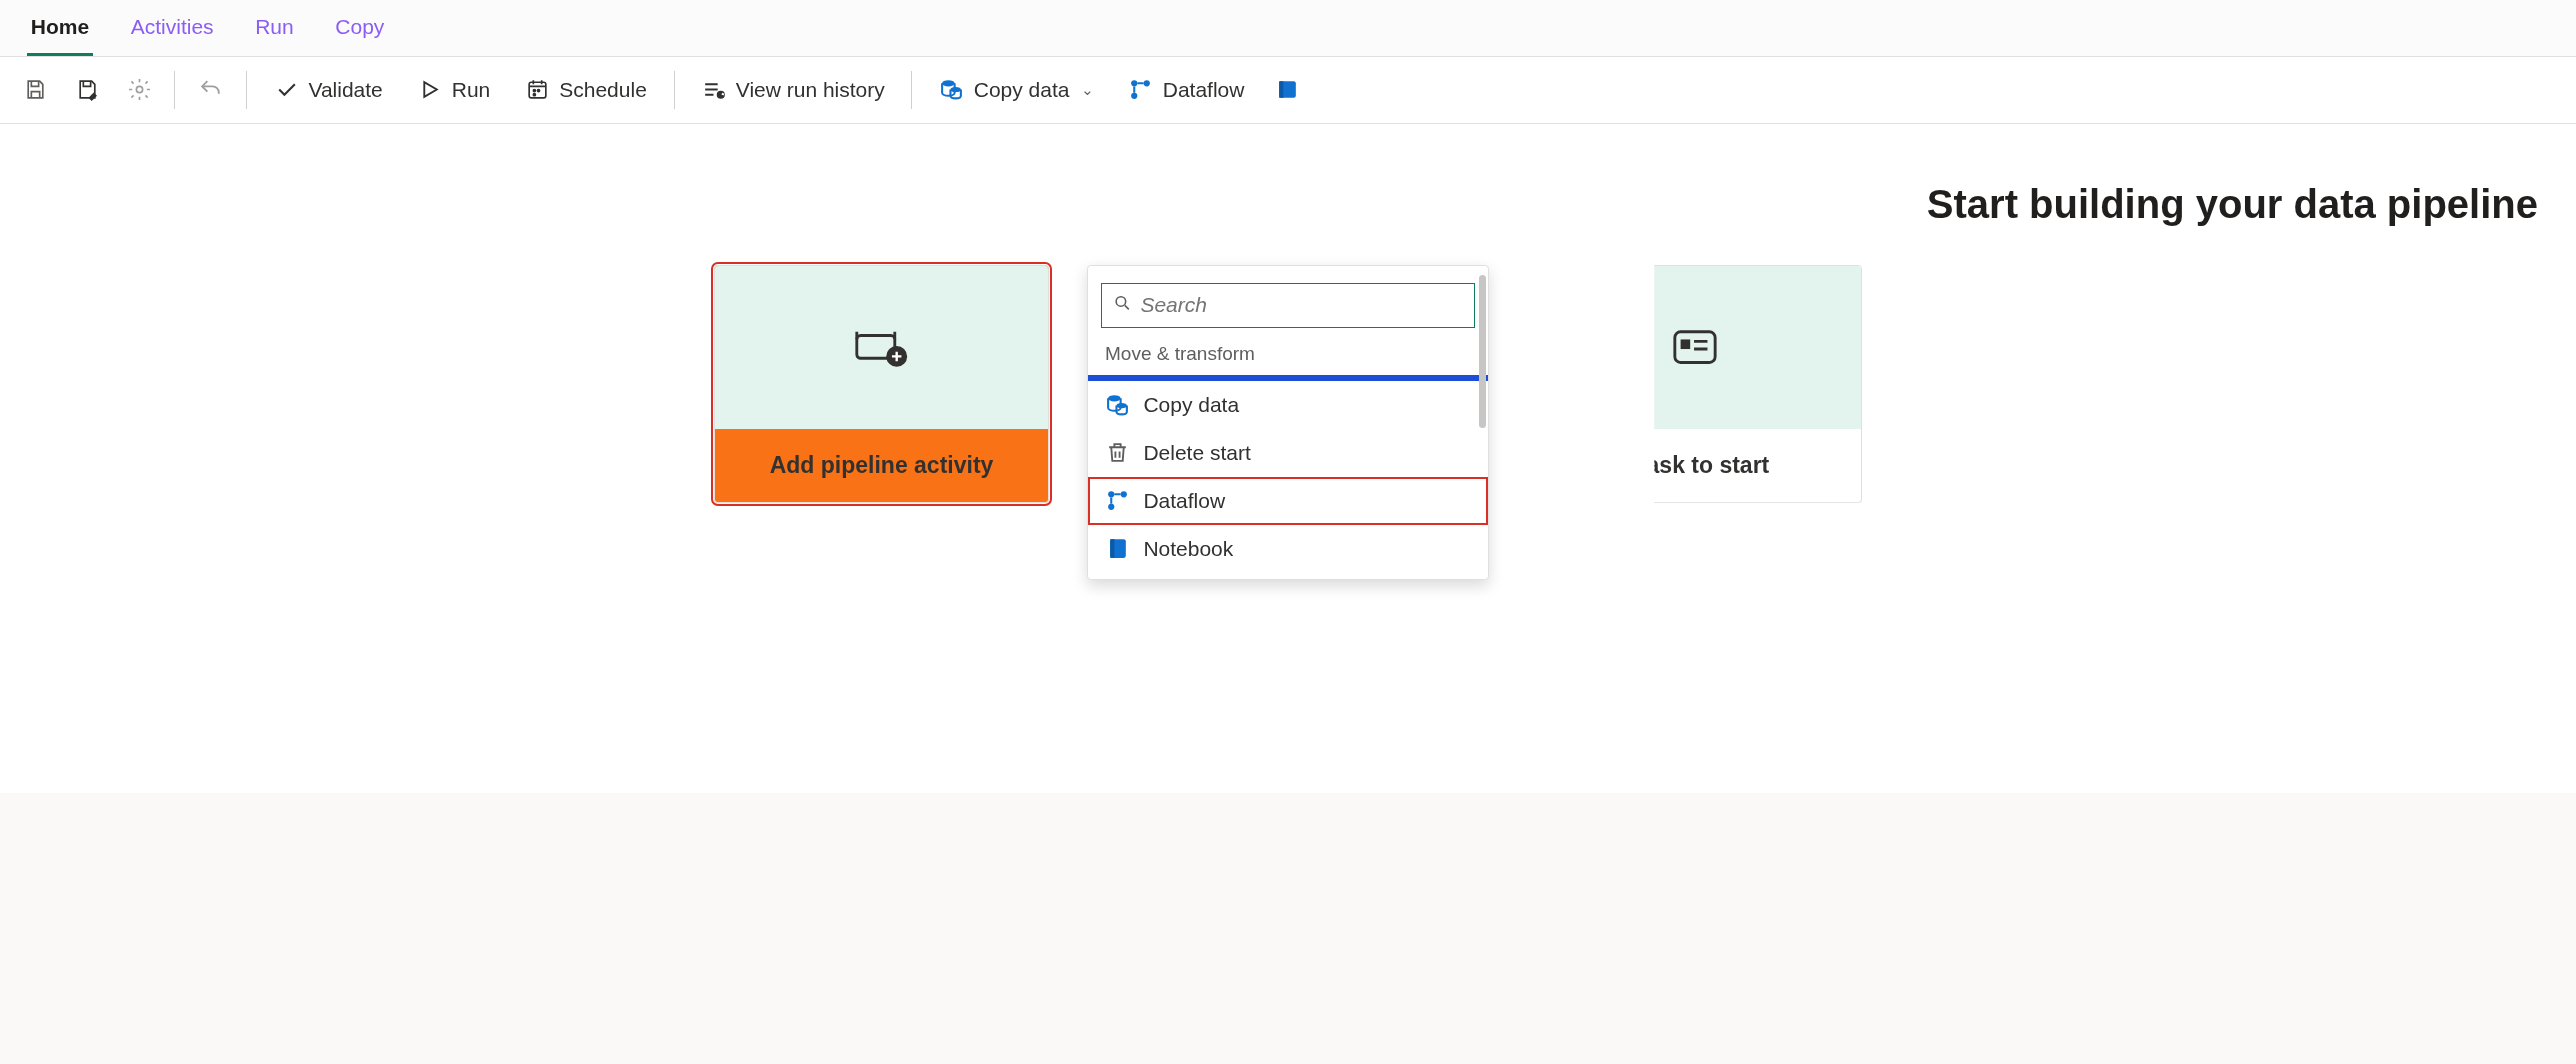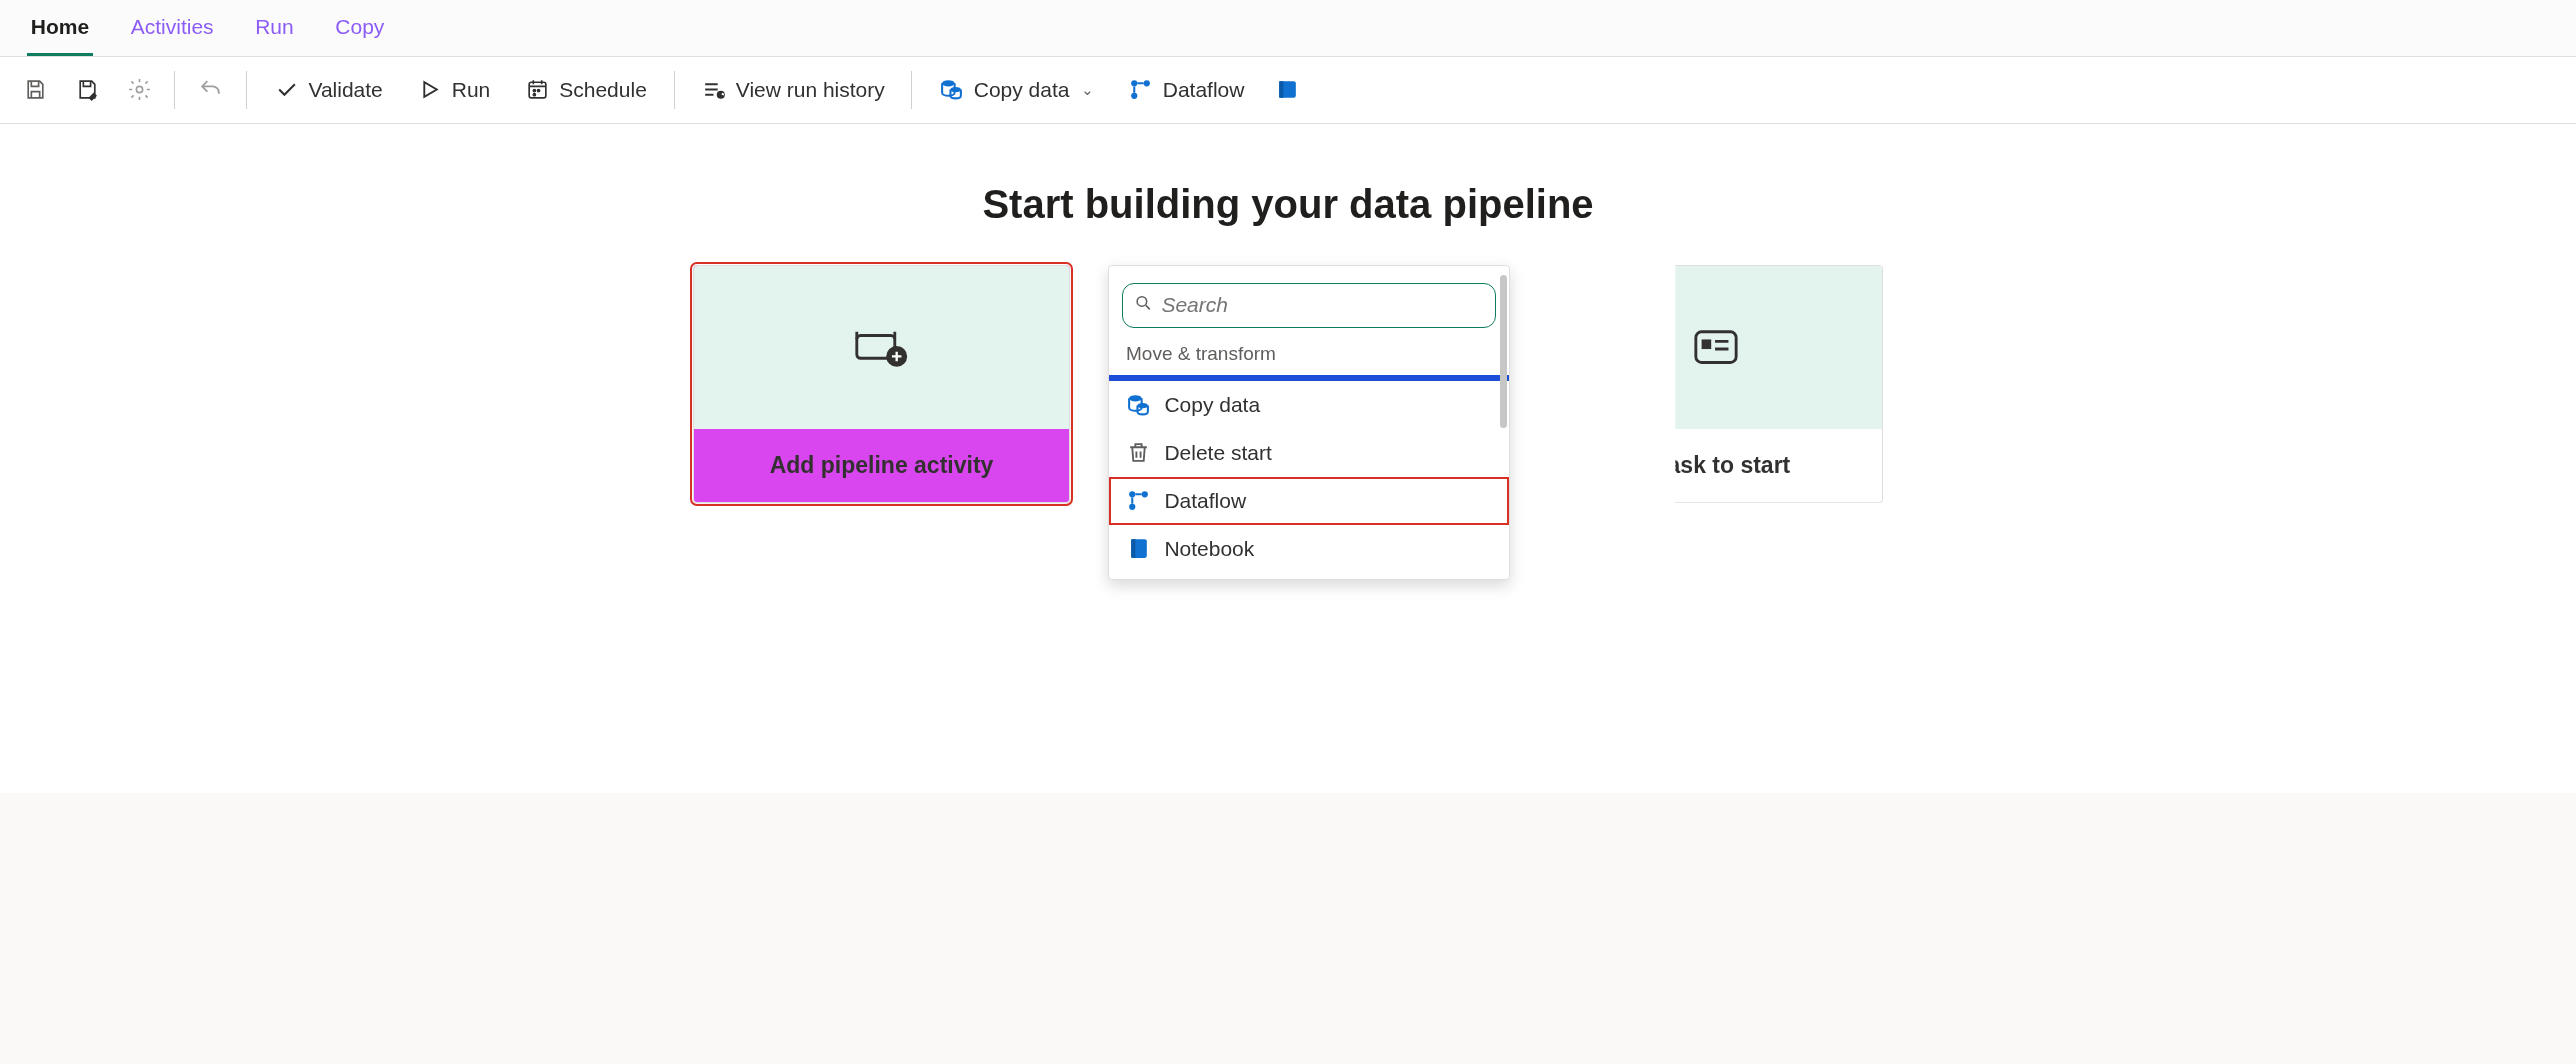--- a/index.html
+++ b/index.html
@@ -53,32 +53,32 @@
       width: 1px;
       background: #d2d0ce;
       height: 38px;
       margin: 0 5.7px;
     }
     .icon { width: 25px; height: 25px; display:inline-flex; align-items:center; justify-content:center; }
     .icon svg { width: 100%; height: 100%; }
     .chev { font-size: 15.3px; color:#605e5c; margin-left:1.9px;}
     .canvas { padding: 29px 38px; position: relative; background:#fff; min-height:669px;}
     .title {
-      text-align: center;
+      text-align: right;
       font-size: 40px;
       font-weight: 600;
       color: #201f1e;
       margin: 29px auto 38px;
     }
     .cards { display:flex; justify-content:center; gap:38px; align-items:flex-start; position: relative;}
     .card {
-      width: 377px;
+      width: 335px;
       border: 1px solid #e1dfdd;
       border-radius: 3.8px;
-      background: #d946ef;
+      background: #f97316;
       overflow: hidden;
       box-shadow: 0 1px 2.9px rgba(0,0,0,.08);
       cursor: pointer;
     }
     .card-top {
       height: 163px;
       background: #e3f3ee;
       display:flex;
       align-items:center;
       justify-content:center;
@@ -96,21 +96,21 @@
       border:1px solid #e1dfdd;
       border-radius:3.8px;
       box-shadow: 0 5.7px 15.3px rgba(0,0,0,.15);
       padding: 9.6px 0 5.7px;
       position: relative;
     }
     .search-wrap { padding: 7.6px 13.4px 7.6px 13.4px;}
     .search {
       width: 100%;
       border: 1.9px solid #0f7b5f;
-      border-radius: 12px;
+      border-radius: 0;
       padding: 9.6px 13.4px 9.6px 38px;
       font-size: 21px;
       font-style: italic;
       color:#605e5c;
       outline:none;
       background: #fff;
     }
     .search-wrap { position: relative; }
     .search-icon { position:absolute; left:25px; top:50%; transform:translateY(-50%); color:#605e5c; }
     .dd-group-label {

